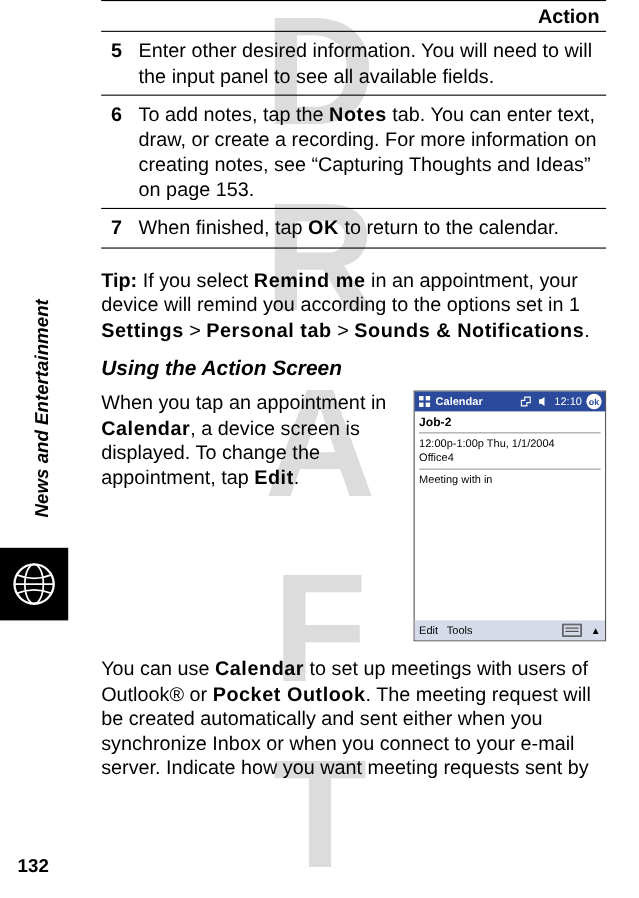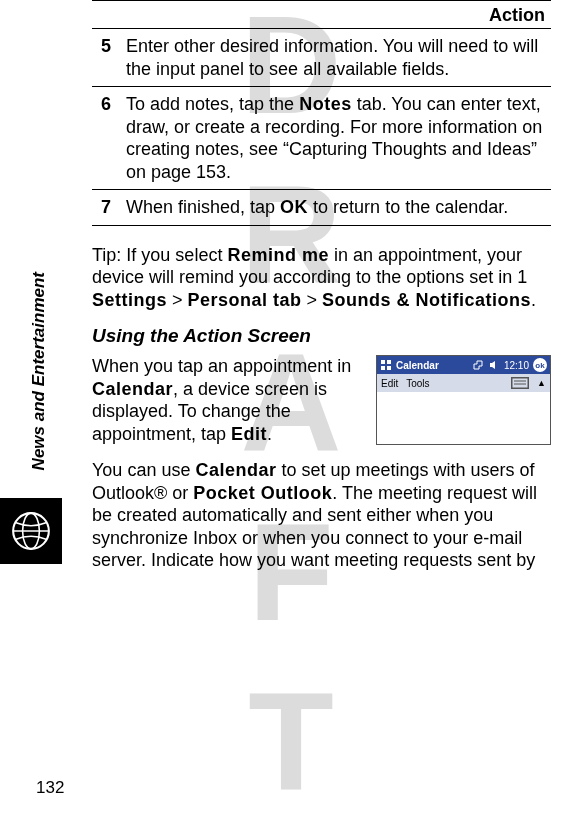--- a/index.html
+++ b/index.html
@@ -63,21 +63,21 @@
   .bold-ui {
     font-family: "Arial Narrow", Arial, sans-serif;
     font-weight: bold;
     letter-spacing: 0.5px;
   }
   .tip-block {
     font-size: 18px;
     line-height: 1.25;
     margin-bottom: 14px;
   }
-  .tip-label { font-weight: normal; }
+  .tip-label { font-weight: bold; }
   h3.section {
     font-style: italic;
     font-weight: bold;
     font-size: 19px;
     margin: 8px 0 8px 0;
   }
   .body-row {
     display: flex;
     gap: 10px;
     margin-bottom: 14px;
@@ -157,22 +157,22 @@
     height: 66px;
     background: #000;
     display: flex;
     align-items: center;
     justify-content: center;
   }
   .globe-box svg { width: 42px; height: 42px; }
   .page-number {
     position: absolute;
     bottom: 18px;
-    left: 36px;
-    font-weight: normal;
+    left: 16px;
+    font-weight: bold;
     font-size: 17px;
   }
   .para {
     font-size: 18px;
     line-height: 1.25;
   }
 </style>
 </head>
 <body>
 
@@ -242,20 +242,28 @@
             </svg>
         </span>
         <span class="tb-icon">
           <svg viewBox="0 0 12 12">
               <path d="M2 4 L4 4 L7 2 L7 10 L4 8 L2 8 Z" fill="#fff"></path>
             </svg>
         </span>
         <span>12:10</span>
         <span class="tb-ok">ok</span>
       </div>
+      <div class="appt-area">
+        <div class="appt-title">Job-2</div>
+        <hr class="hr">
+        <div class="appt-line">12:00p-1:00p Thu, 1/1/2004</div>
+        <div class="appt-line">Office4</div>
+        <hr class="hr">
+        <div class="appt-line">Meeting with in</div>
+      </div>
       <div class="toolbar">
         <span>Edit</span>
         <span>Tools</span>
         <span class="kbd">
           <svg viewBox="0 0 16 10">
               <rect x="0" y="0" width="16" height="10" fill="none" stroke="#555"></rect>
               <line x1="2" y1="3" x2="14" y2="3" stroke="#555"></line>
               <line x1="2" y1="6" x2="14" y2="6" stroke="#555"></line>
             </svg>
         </span>

